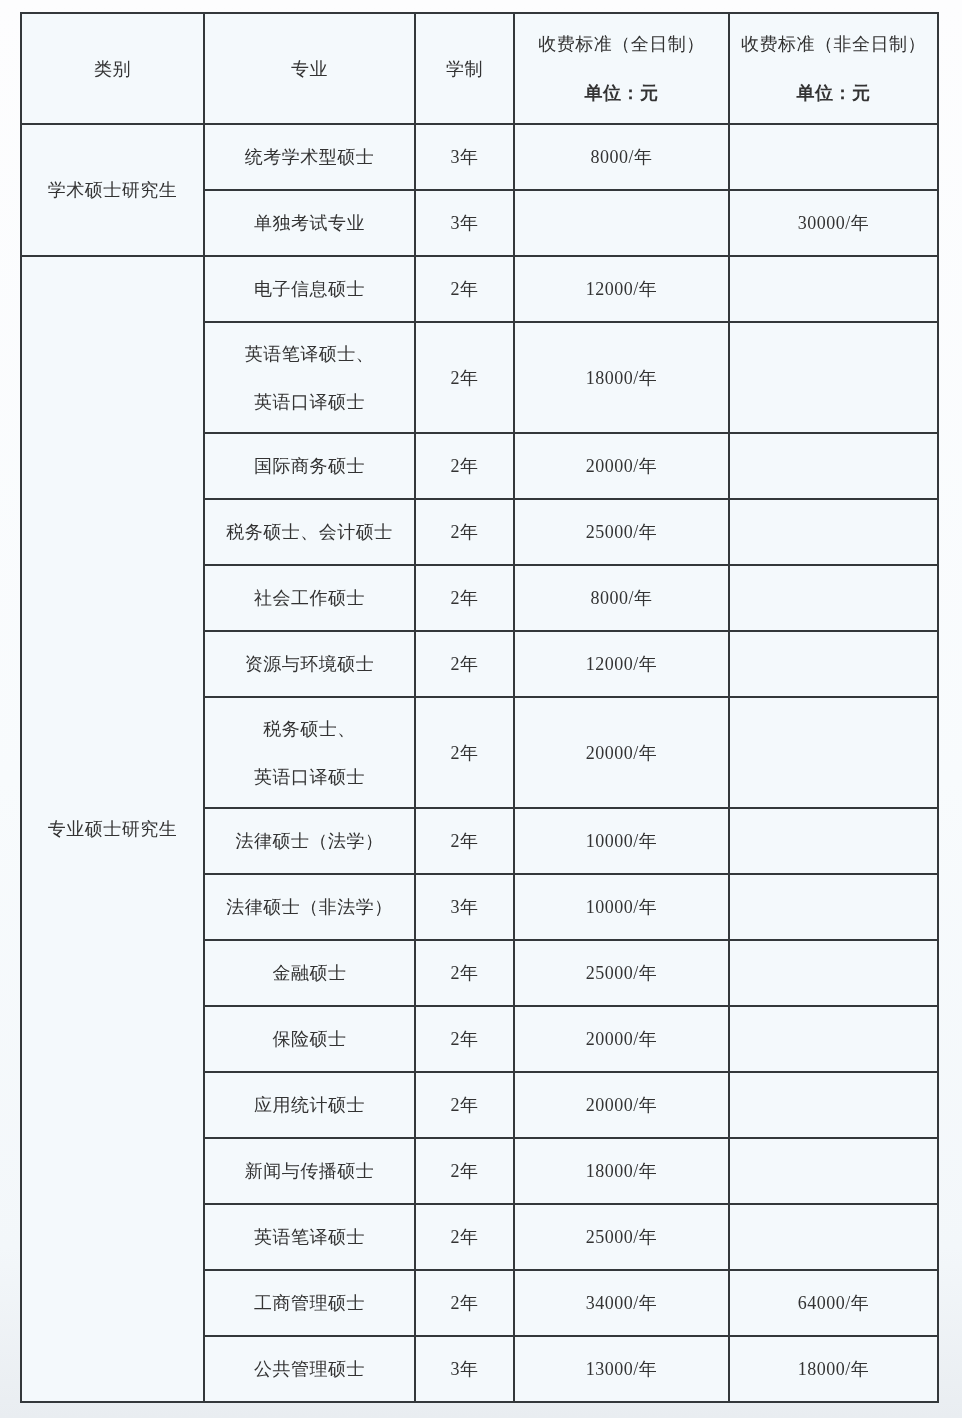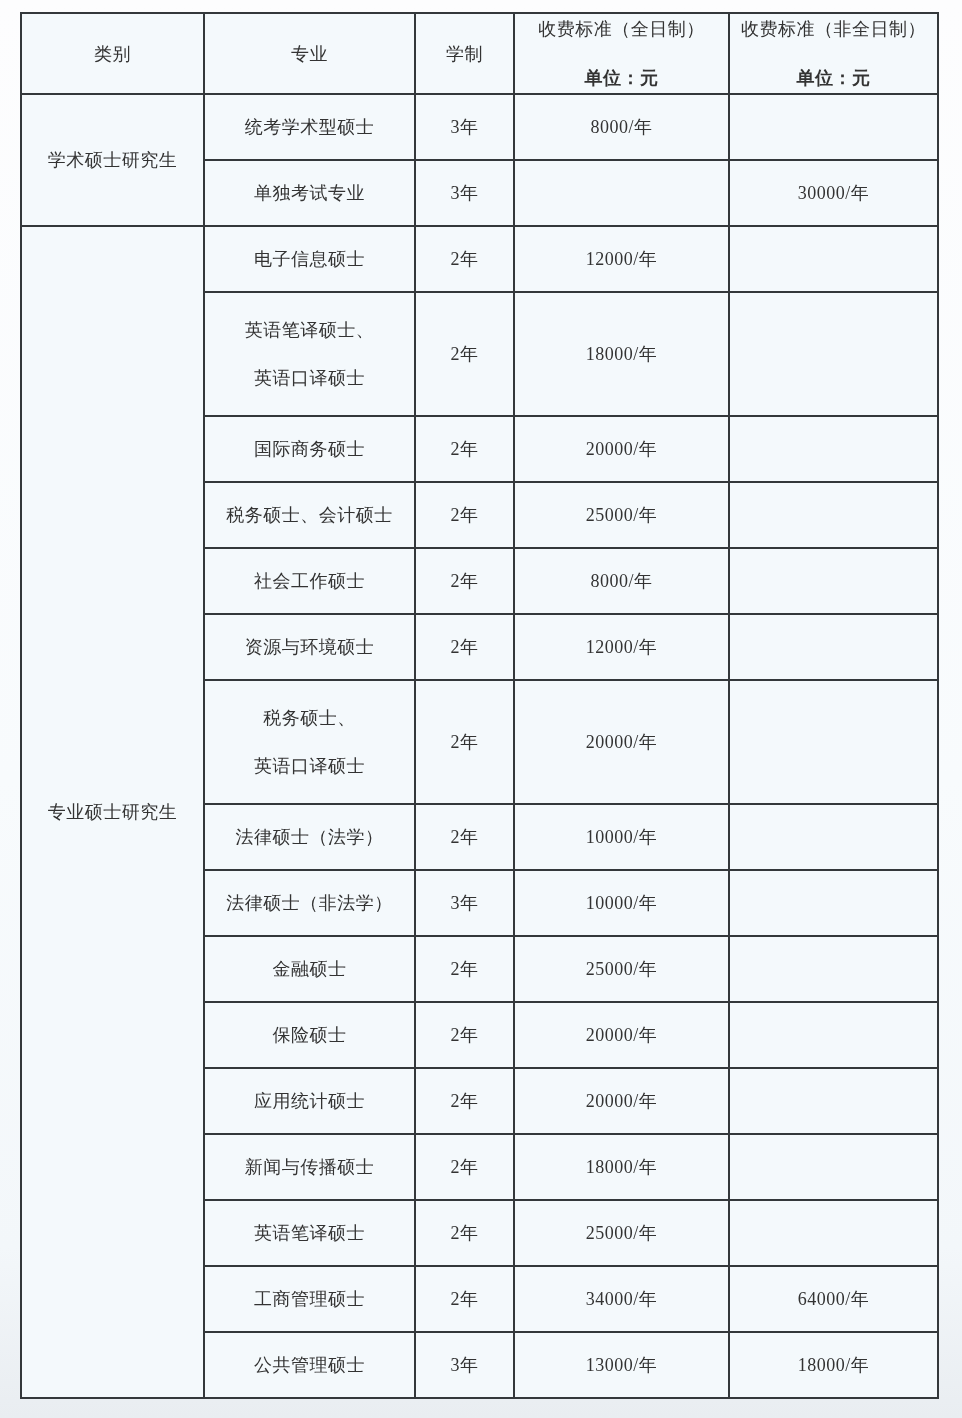--- a/index.html
+++ b/index.html
@@ -20,23 +20,23 @@
   .fee-table th, .fee-table td {
     border: 2px solid #34383b;
     background: #f4f9fc;
     text-align: center;
     vertical-align: middle;
     font-size: 18px;
     font-weight: normal;
     color: #333333;
     letter-spacing: 0.5px;
   }
-  .fee-table thead th { height: 81px; }
+  .fee-table thead th { height: 111px; }
   .fee-table tbody tr { height: 66px; }
-  .fee-table tbody tr.tall { height: 124px; }
+  .fee-table tbody tr.tall { height: 111px; }
   .hline2 { margin-top: 25px; font-weight: bold; }
   .mline + .mline { margin-top: 24px; }
 </style>
 </head>
 <body>
 
 <table class="fee-table">
   <colgroup>
     <col style="width:183px">
     <col style="width:211px">

